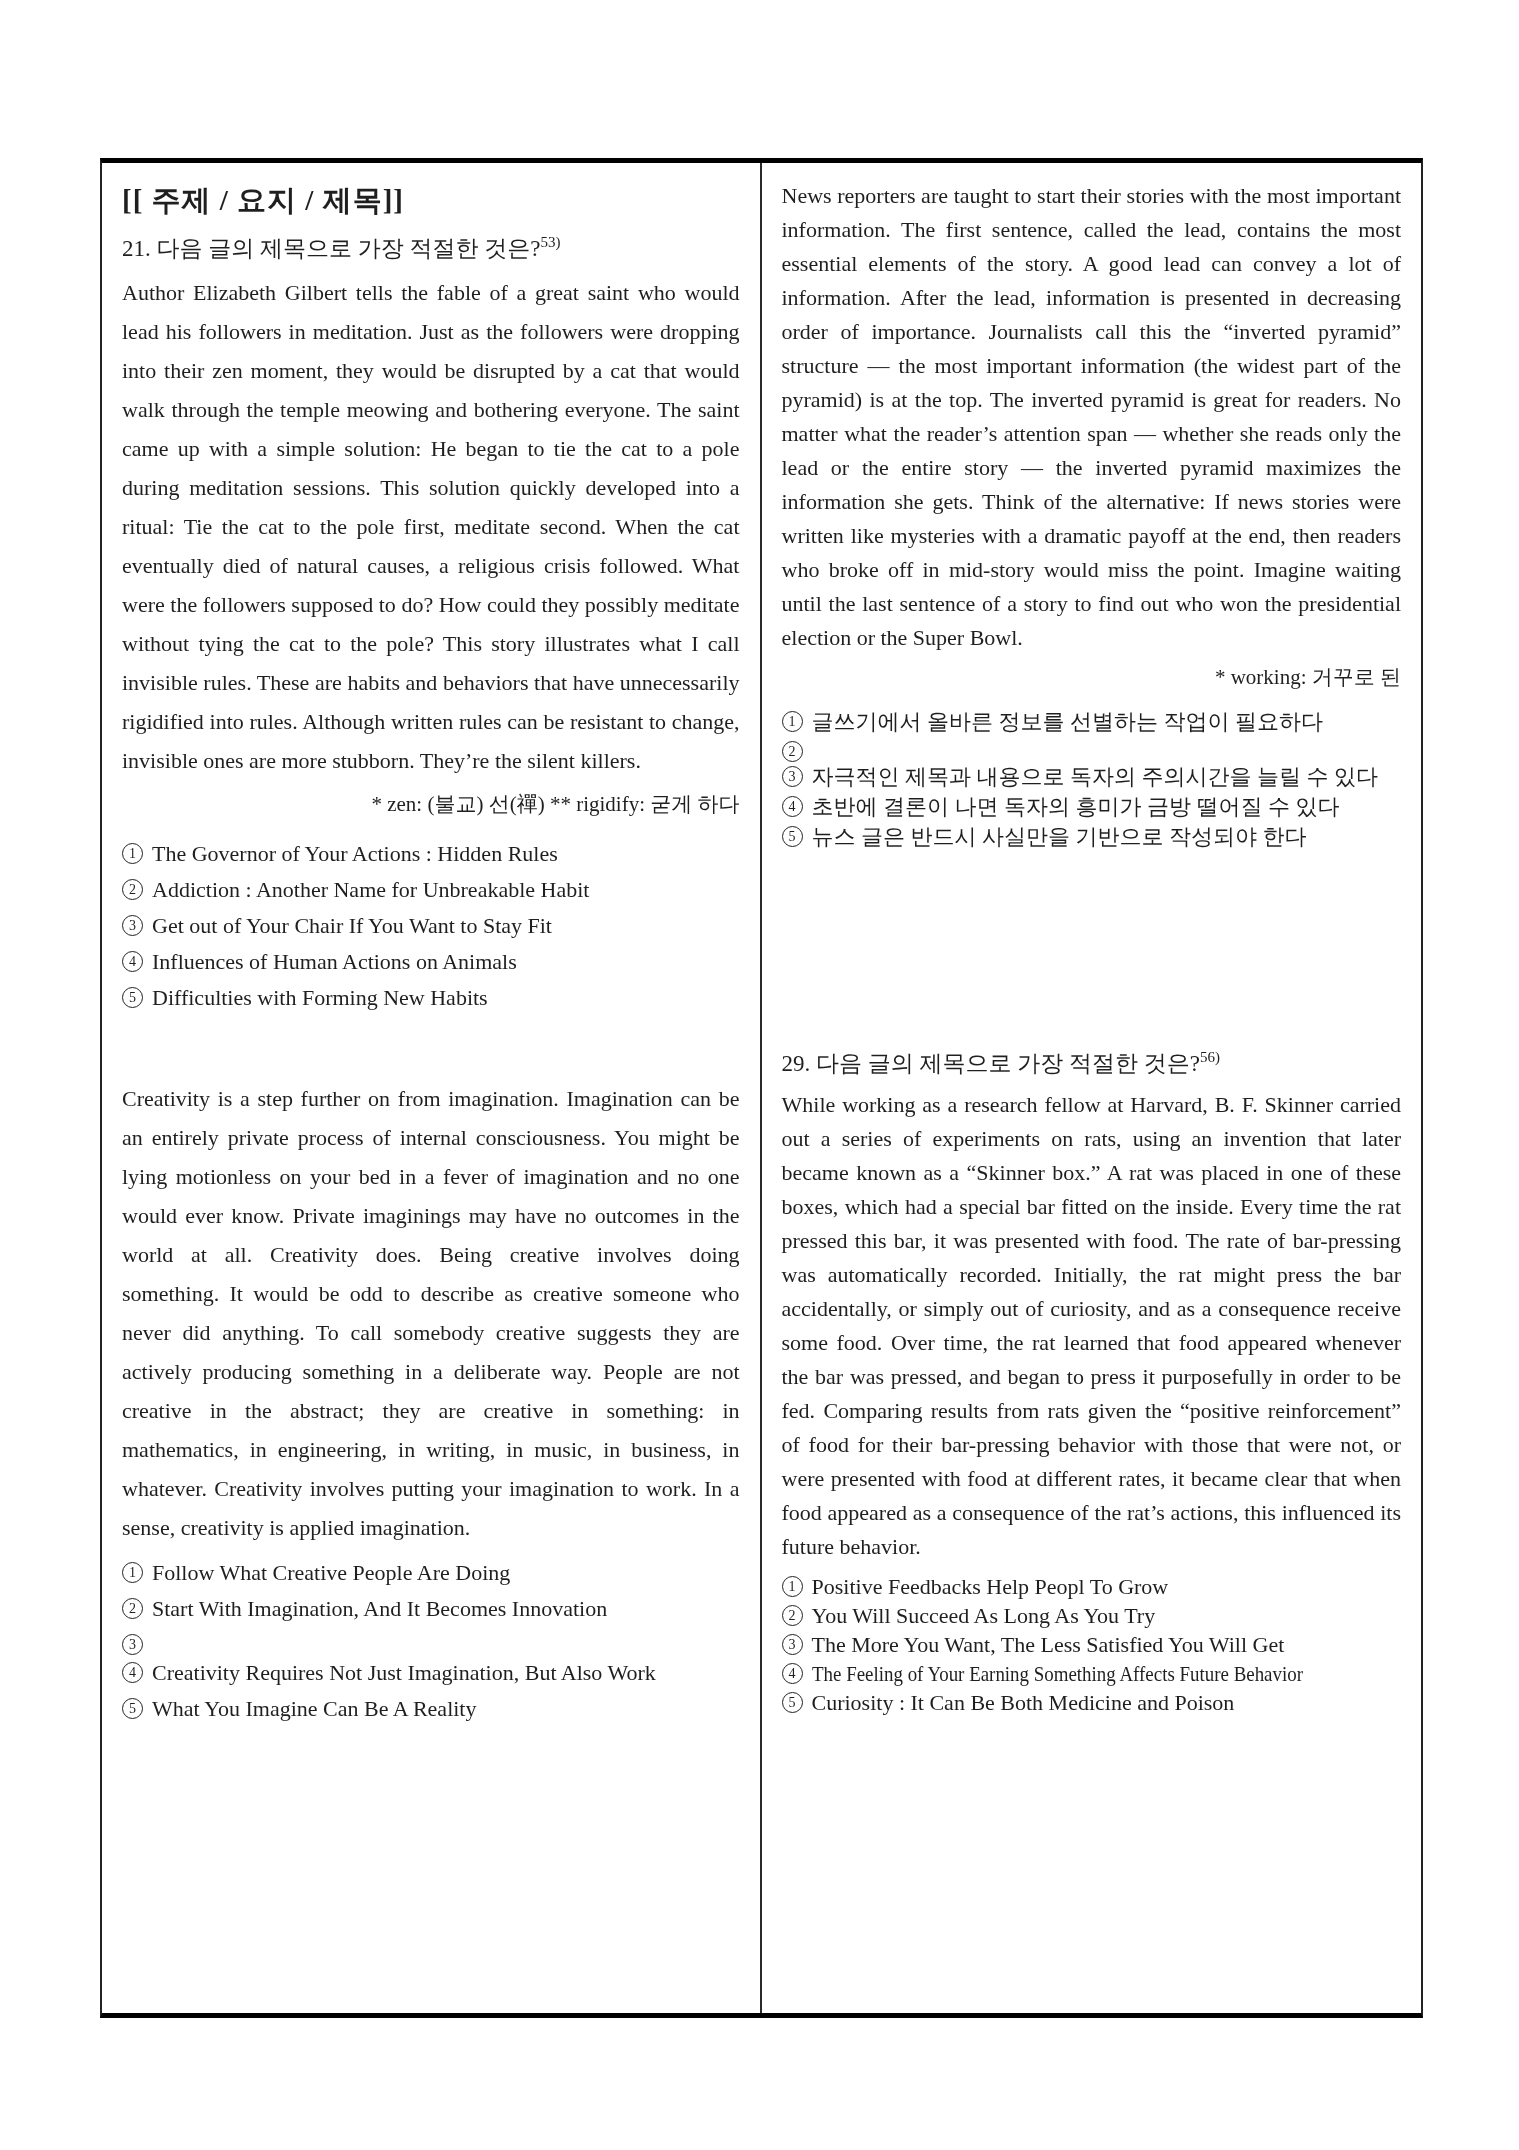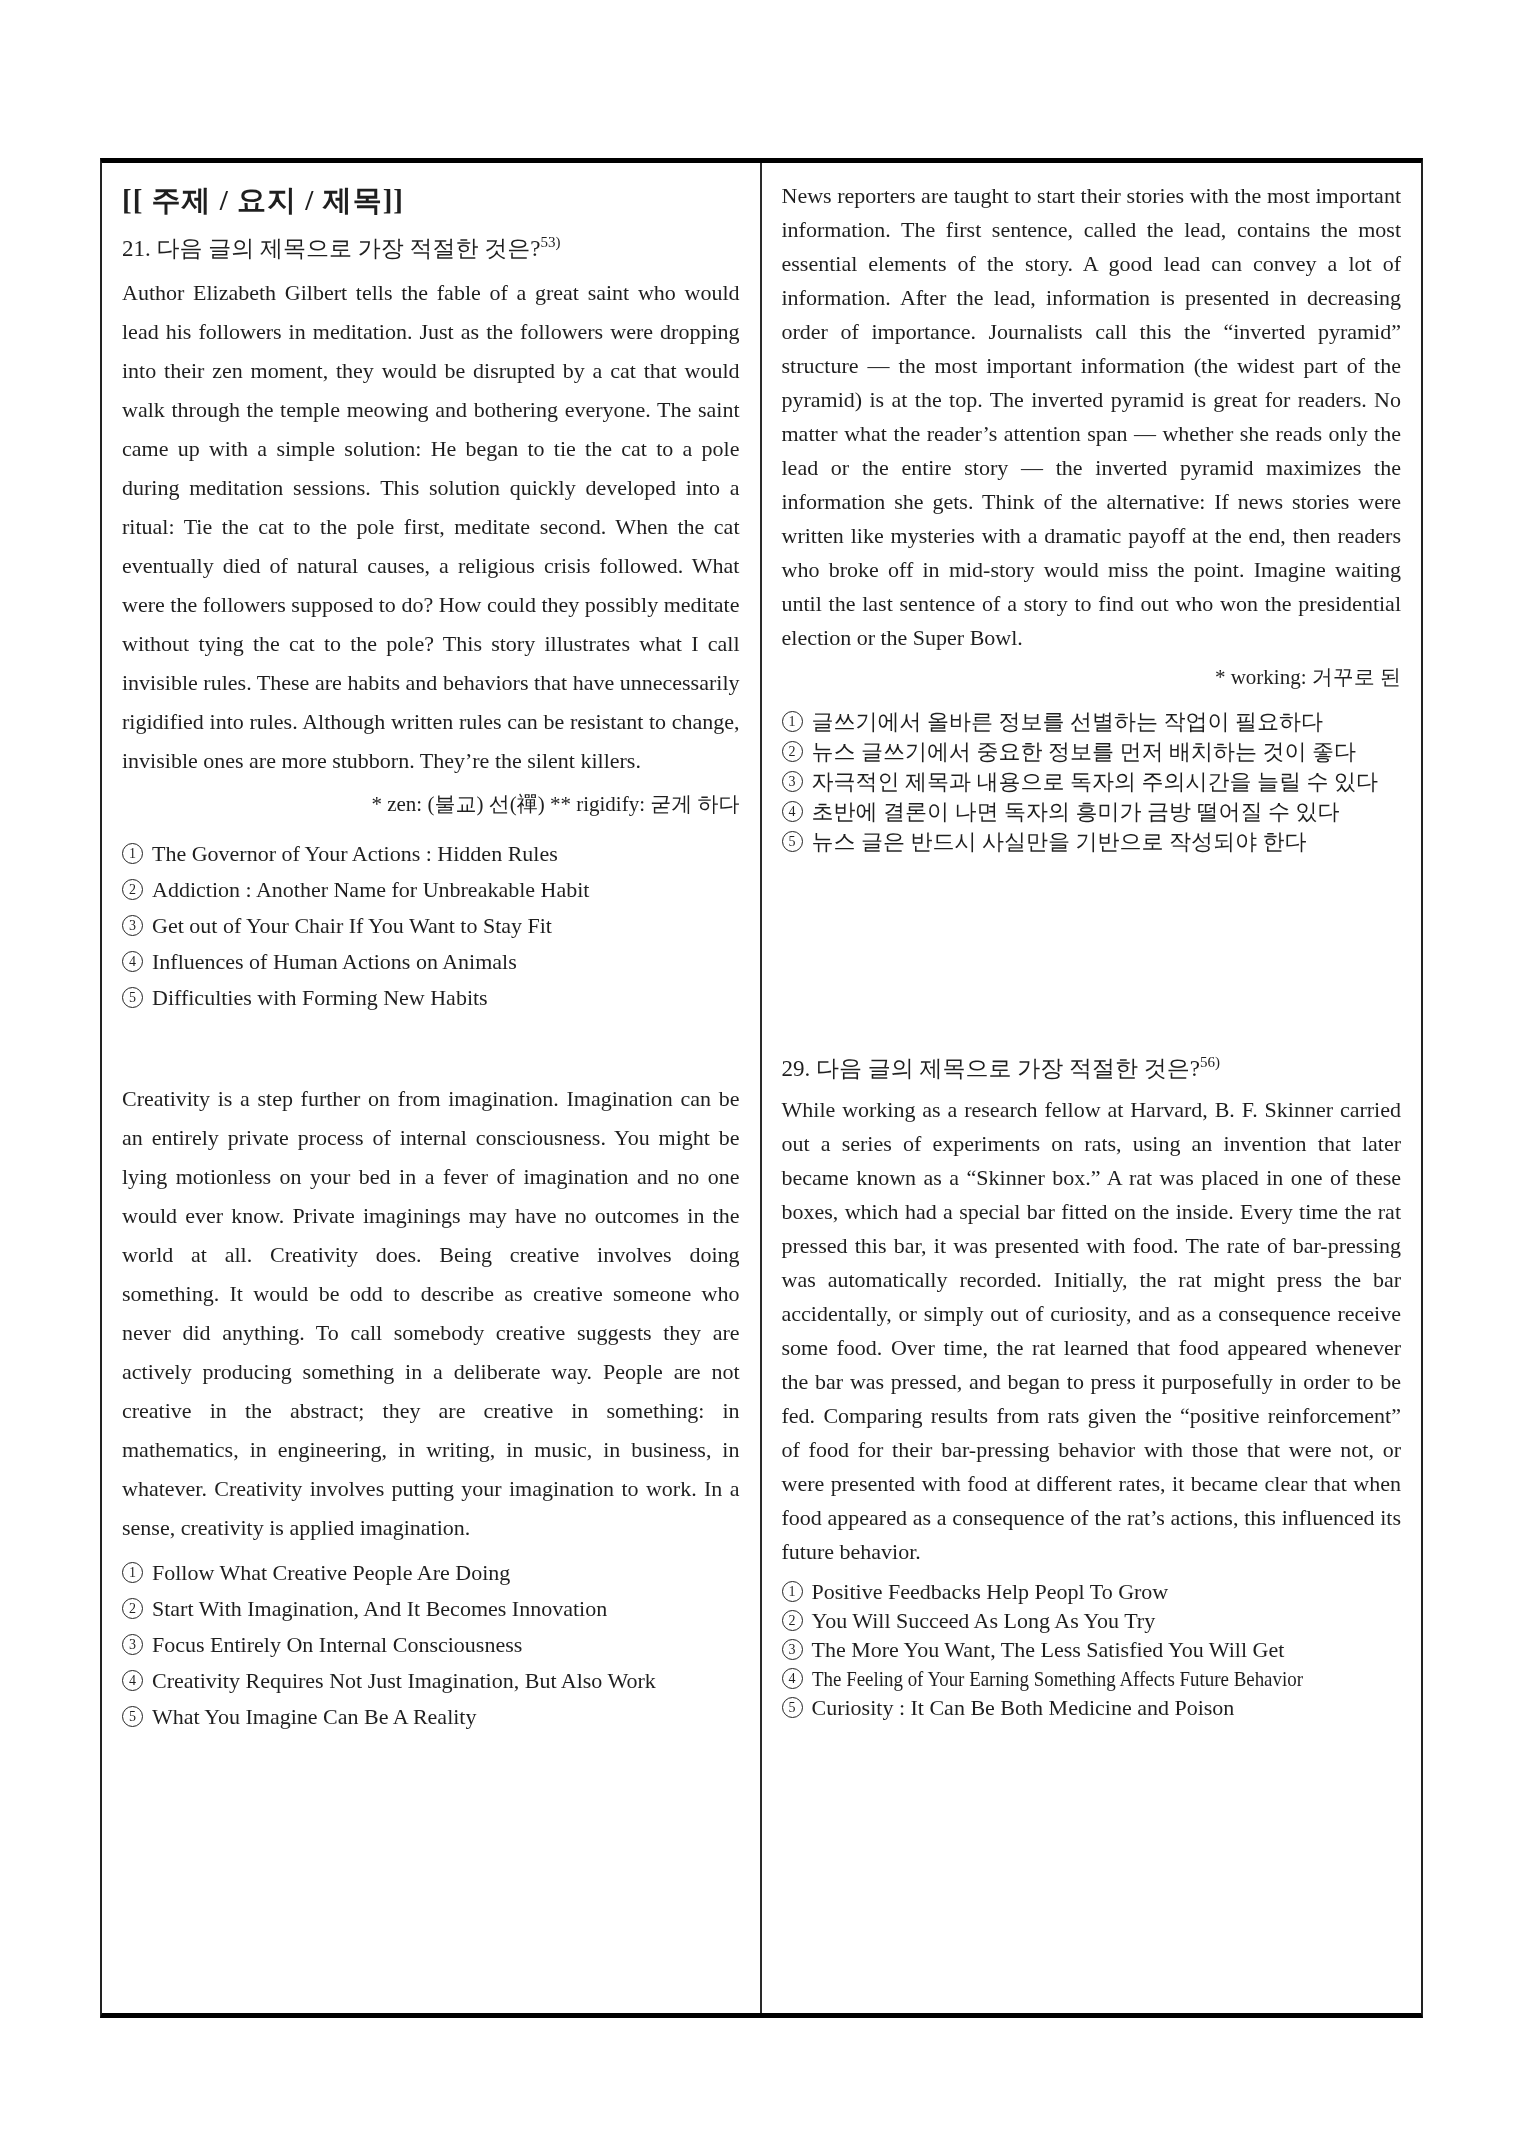--- a/index.html
+++ b/index.html
@@ -151,21 +151,20 @@
           <div class="option">
             <span class="onum">1</span>
             <span class="otext">Follow What Creative People Are Doing</span>
           </div>
           <div class="option">
             <span class="onum">2</span>
             <span class="otext">Start With Imagination, And It Becomes Innovation</span>
           </div>
           <div class="option">
             <span class="onum">3</span>
-            <span class="otext">Focus Entirely On Internal Consciousness</span>
           </div>
           <div class="option">
             <span class="onum">4</span>
             <span class="otext">Creativity Requires Not Just Imagination, But Also Work</span>
           </div>
           <div class="option">
             <span class="onum">5</span>
             <span class="otext">What You Imagine Can Be A Reality</span>
           </div>
         </div>
@@ -177,21 +176,20 @@
       <section class="q-block">
         <p class="passage">News reporters are taught to start their stories with the most important information. The first sentence, called the lead, contains the most essential elements of the story. A good lead can convey a lot of information. After the lead, information is presented in decreasing order of importance. Journalists call this the “inverted pyramid” structure — the most important information (the widest part of the pyramid) is at the top. The inverted pyramid is great for readers. No matter what the reader’s attention span — whether she reads only the lead or the entire story — the inverted pyramid maximizes the information she gets. Think of the alternative: If news stories were written like mysteries with a dramatic payoff at the end, then readers who broke off in mid-story would miss the point. Imagine waiting until the last sentence of a story to find out who won the presidential election or the Super Bowl.</p>
         <p class="note">* working: 거꾸로 된</p>
         <div class="options">
           <div class="option">
             <span class="onum">1</span>
             <span class="otext">글쓰기에서 올바른 정보를 선별하는 작업이 필요하다</span>
           </div>
           <div class="option">
             <span class="onum">2</span>
-            <span class="otext">뉴스 글쓰기에서 중요한 정보를 먼저 배치하는 것이 좋다</span>
           </div>
           <div class="option">
             <span class="onum">3</span>
             <span class="otext">자극적인 제목과 내용으로 독자의 주의시간을 늘릴 수 있다</span>
           </div>
           <div class="option">
             <span class="onum">4</span>
             <span class="otext">초반에 결론이 나면 독자의 흥미가 금방 떨어질 수 있다</span>
           </div>
           <div class="option">

